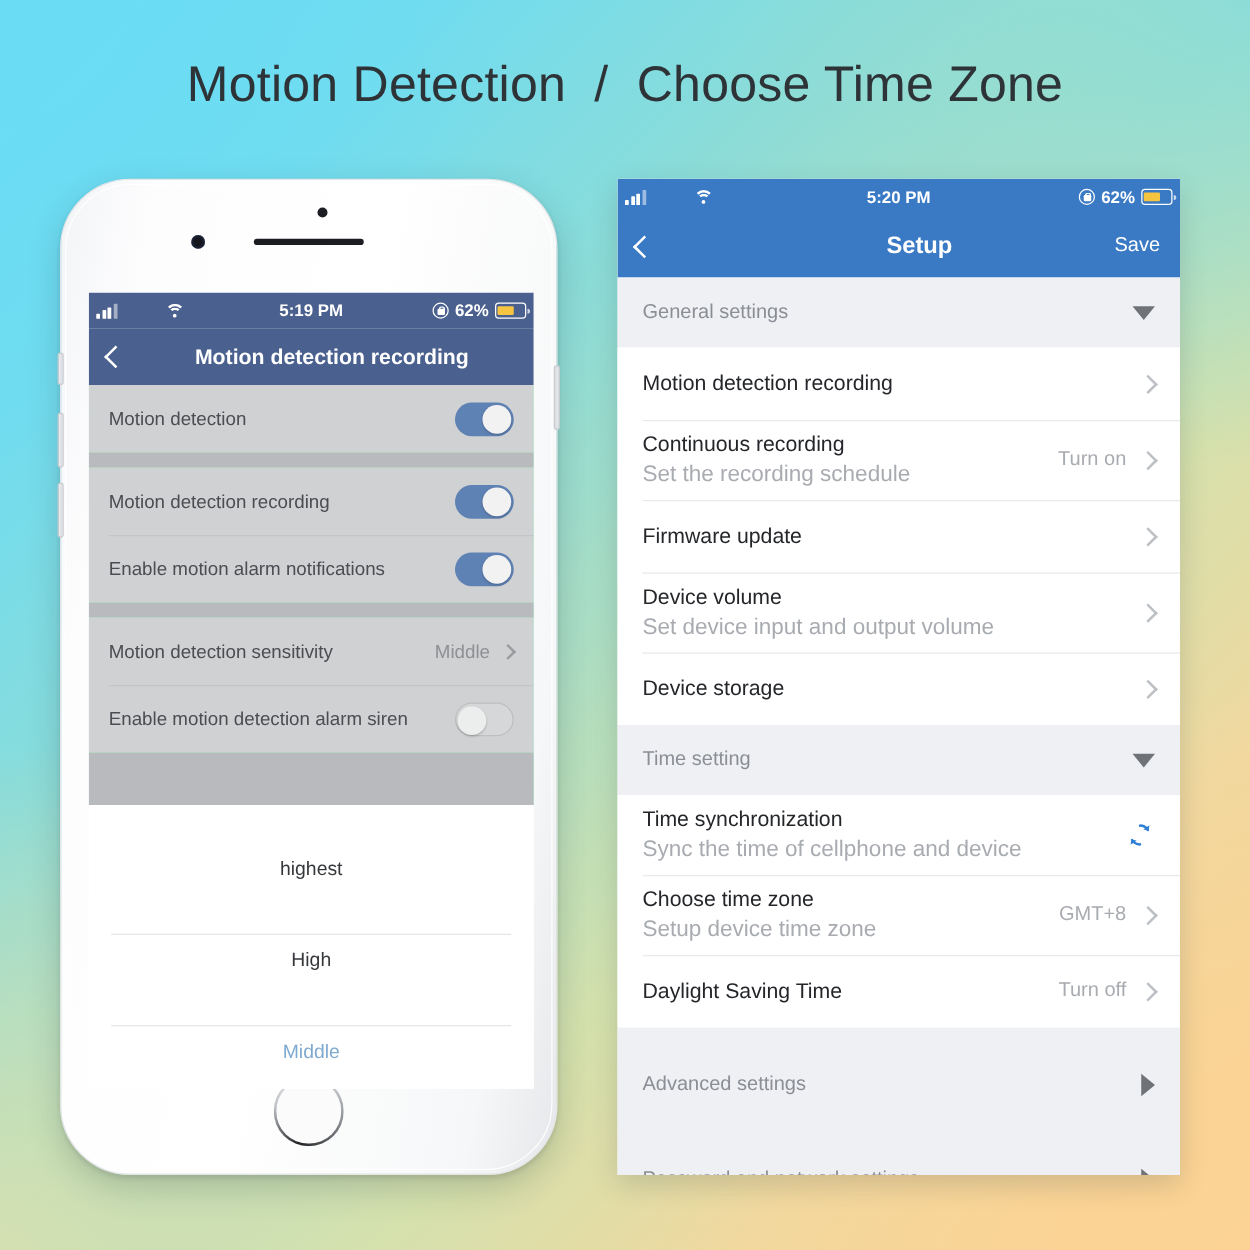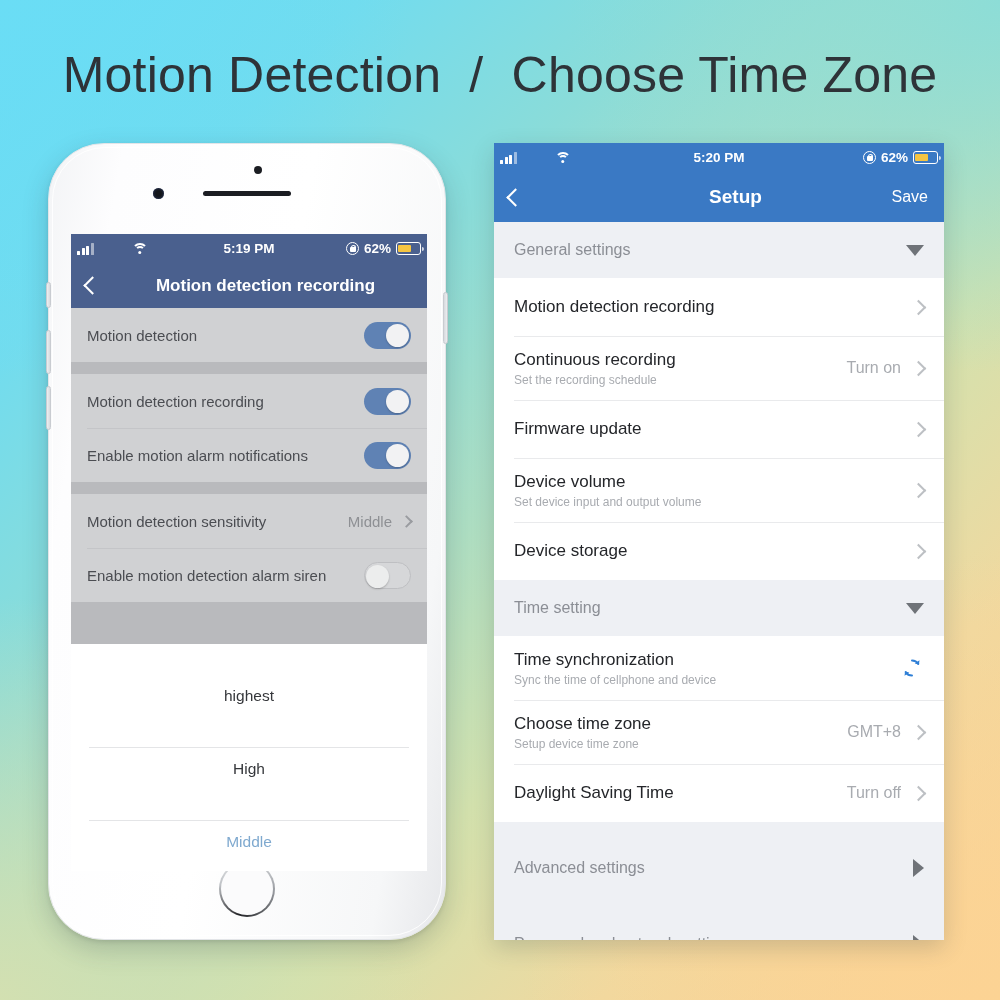--- a/index.html
+++ b/index.html
@@ -29,21 +29,21 @@
       radial-gradient(ellipse 75% 70% at 0% 0%, rgba(106,221,245,0.9) 0%, rgba(106,221,245,0) 55%),
       radial-gradient(ellipse 80% 75% at 100% 100%, rgba(252,211,148,0.95) 0%, rgba(252,211,148,0) 60%);
     pointer-events: none;
   }
 
   
   .page-title {
     position: absolute;
     top: 46px; left: 0; width: 1000px;
     text-align: center;
-    font-size: 50px;
+    font-size: 40px;
     letter-spacing: 0.2px;
     color: #2E3338;
     font-weight: 400;
     white-space: pre;
   }
 
   
   .phone {
     position: absolute;
     left: 48px; top: 143px;
@@ -321,21 +321,21 @@
     padding: 0 20px;
     background: #fff;
     position: relative;
   }
   .row-right + .row-right::before {
     content: ""; position: absolute; left: 20px; right: 0; top: 0;
     height: 1px; background: #e9eaec;
   }
   .row-right .texts { display: flex; flex-direction: column; gap: 3px; }
   .row-right .title { font-size: 17px; color: #24262a; }
-  .row-right .sub { font-size: 12px; color: #a8abb0; }
+  .row-right .sub { font-size: 18px; color: #a8abb0; }
   .row-right .val {
     margin-left: auto; margin-right: 12px;
     font-size: 16px; color: #a8abb0;
   }
   .chev-r {
     width: 11px; height: 11px;
     border-top: 2px solid #bdc0c4; border-right: 2px solid #bdc0c4;
     transform: rotate(45deg);
     flex: 0 0 auto;
   }

